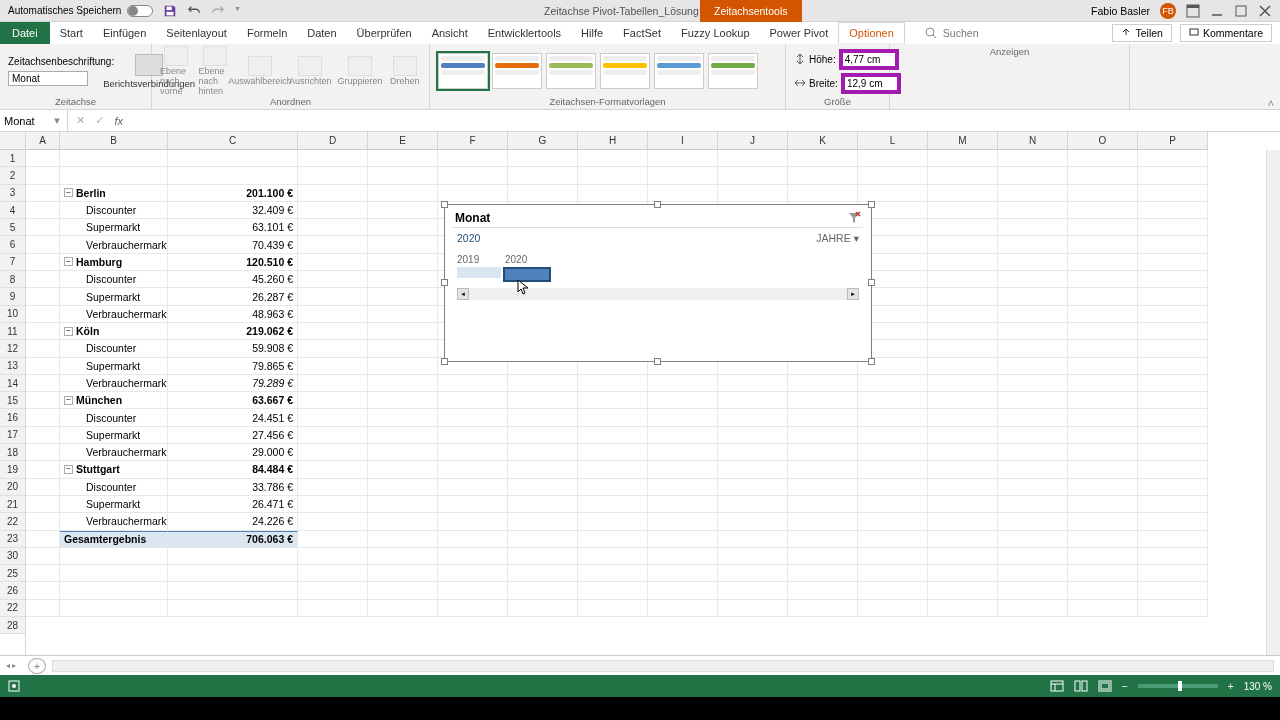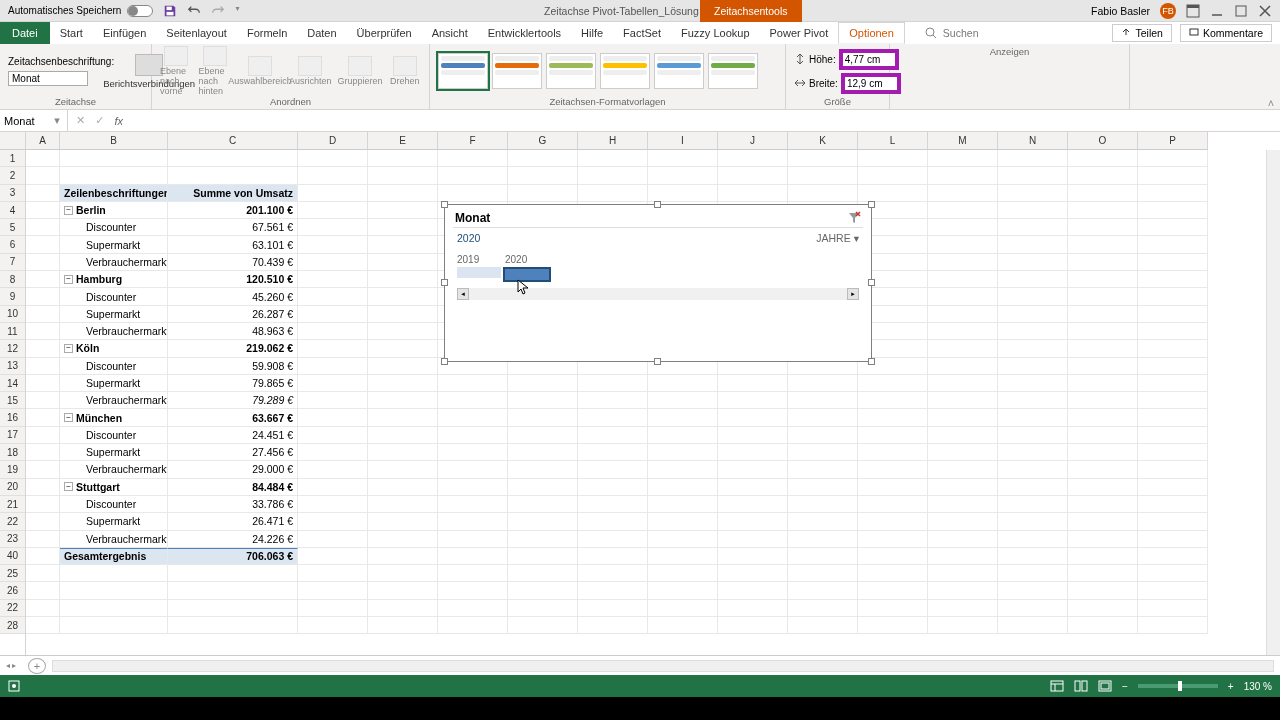--- a/index.html
+++ b/index.html
@@ -360,21 +360,21 @@
           <div class="rowhdr">14</div>
           <div class="rowhdr">15</div>
           <div class="rowhdr">16</div>
           <div class="rowhdr">17</div>
           <div class="rowhdr">18</div>
           <div class="rowhdr">19</div>
           <div class="rowhdr">20</div>
           <div class="rowhdr">21</div>
           <div class="rowhdr">22</div>
           <div class="rowhdr">23</div>
-          <div class="rowhdr">40</div>
+          <div class="rowhdr">30</div>
           <div class="rowhdr">25</div>
           <div class="rowhdr">26</div>
           <div class="rowhdr">22</div>
           <div class="rowhdr">28</div>
         </div>
       <div class="cells" id="cells">
 
         <div class="row">
             <div class="cell" style="width: 34px;"></div>
             <div class="cell" style="width: 108px;"></div>
@@ -406,60 +406,40 @@
             <div class="cell" style="width: 70px;"></div>
             <div class="cell" style="width: 70px;"></div>
             <div class="cell" style="width: 70px;"></div>
             <div class="cell" style="width: 70px;"></div>
             <div class="cell" style="width: 70px;"></div>
             <div class="cell" style="width: 70px;"></div>
             <div class="cell" style="width: 70px;"></div>
           </div>
           <div class="row">
             <div class="cell" style="width: 34px;"></div>
-            <div class="cell phdr" style="width: 108px; display: flex;">
-              <span>Zeilenbeschriftungen</span>
-            </div>
-            <div class="cell phdr r" style="width: 130px;">Summe von Umsatz</div>
-            <div class="cell" style="width: 70px;"></div>
-            <div class="cell" style="width: 70px;"></div>
-            <div class="cell" style="width: 70px;"></div>
-            <div class="cell" style="width: 70px;"></div>
-            <div class="cell" style="width: 70px;"></div>
-            <div class="cell" style="width: 70px;"></div>
-            <div class="cell" style="width: 70px;"></div>
-            <div class="cell" style="width: 70px;"></div>
-            <div class="cell" style="width: 70px;"></div>
-            <div class="cell" style="width: 70px;"></div>
-            <div class="cell" style="width: 70px;"></div>
-            <div class="cell" style="width: 70px;"></div>
-            <div class="cell" style="width: 70px;"></div>
-          </div>
-          <div class="row">
-            <div class="cell" style="width: 34px;"></div>
             <div class="cell bold" style="width: 108px;"><span class="expand">−</span>Berlin</div>
             <div class="cell bold r" style="width: 130px;">201.100 €</div>
             <div class="cell" style="width: 70px;"></div>
             <div class="cell" style="width: 70px;"></div>
             <div class="cell" style="width: 70px;"></div>
             <div class="cell" style="width: 70px;"></div>
             <div class="cell" style="width: 70px;"></div>
             <div class="cell" style="width: 70px;"></div>
             <div class="cell" style="width: 70px;"></div>
             <div class="cell" style="width: 70px;"></div>
             <div class="cell" style="width: 70px;"></div>
             <div class="cell" style="width: 70px;"></div>
             <div class="cell" style="width: 70px;"></div>
             <div class="cell" style="width: 70px;"></div>
             <div class="cell" style="width: 70px;"></div>
           </div>
           <div class="row">
             <div class="cell" style="width: 34px;"></div>
             <div class="cell" style="width: 108px; padding-left: 26px;">Discounter</div>
-            <div class="cell r" style="width: 130px;">67.561 €</div>
+            <div class="cell r" style="width: 130px;">32.409 €</div>
             <div class="cell" style="width: 70px;"></div>
             <div class="cell" style="width: 70px;"></div>
             <div class="cell" style="width: 70px;"></div>
             <div class="cell" style="width: 70px;"></div>
             <div class="cell" style="width: 70px;"></div>
             <div class="cell" style="width: 70px;"></div>
             <div class="cell" style="width: 70px;"></div>
             <div class="cell" style="width: 70px;"></div>
             <div class="cell" style="width: 70px;"></div>
             <div class="cell" style="width: 70px;"></div>

